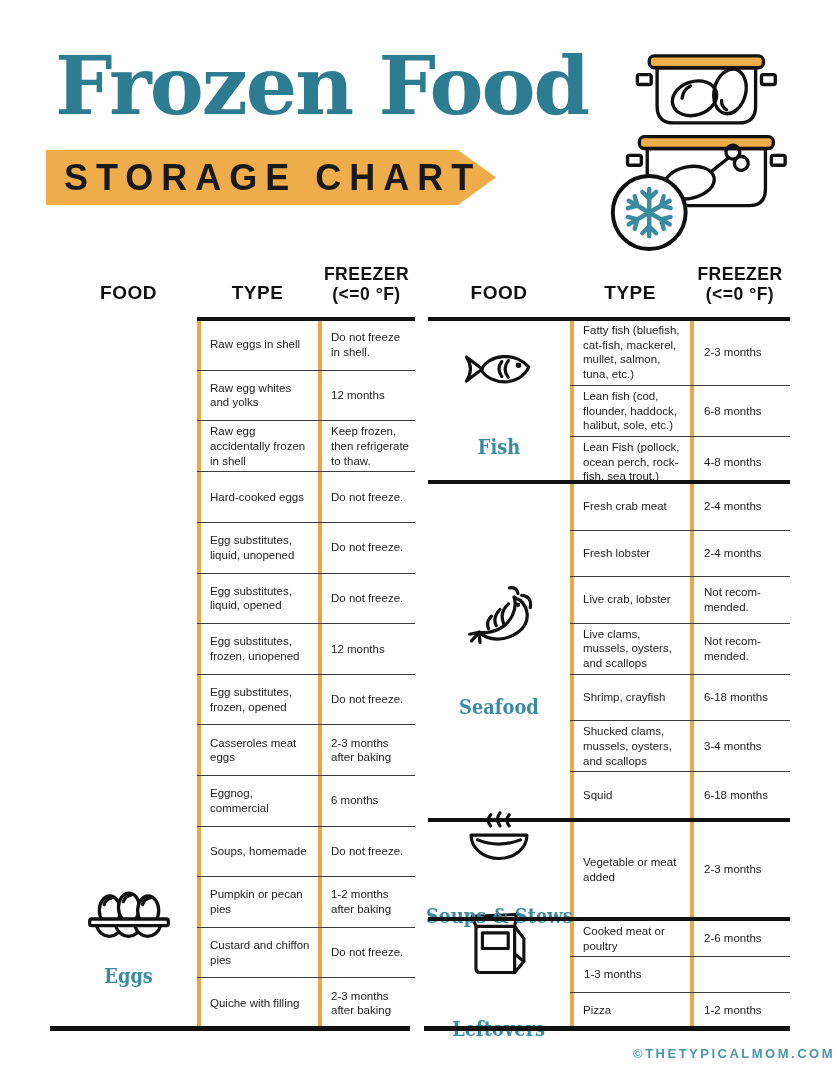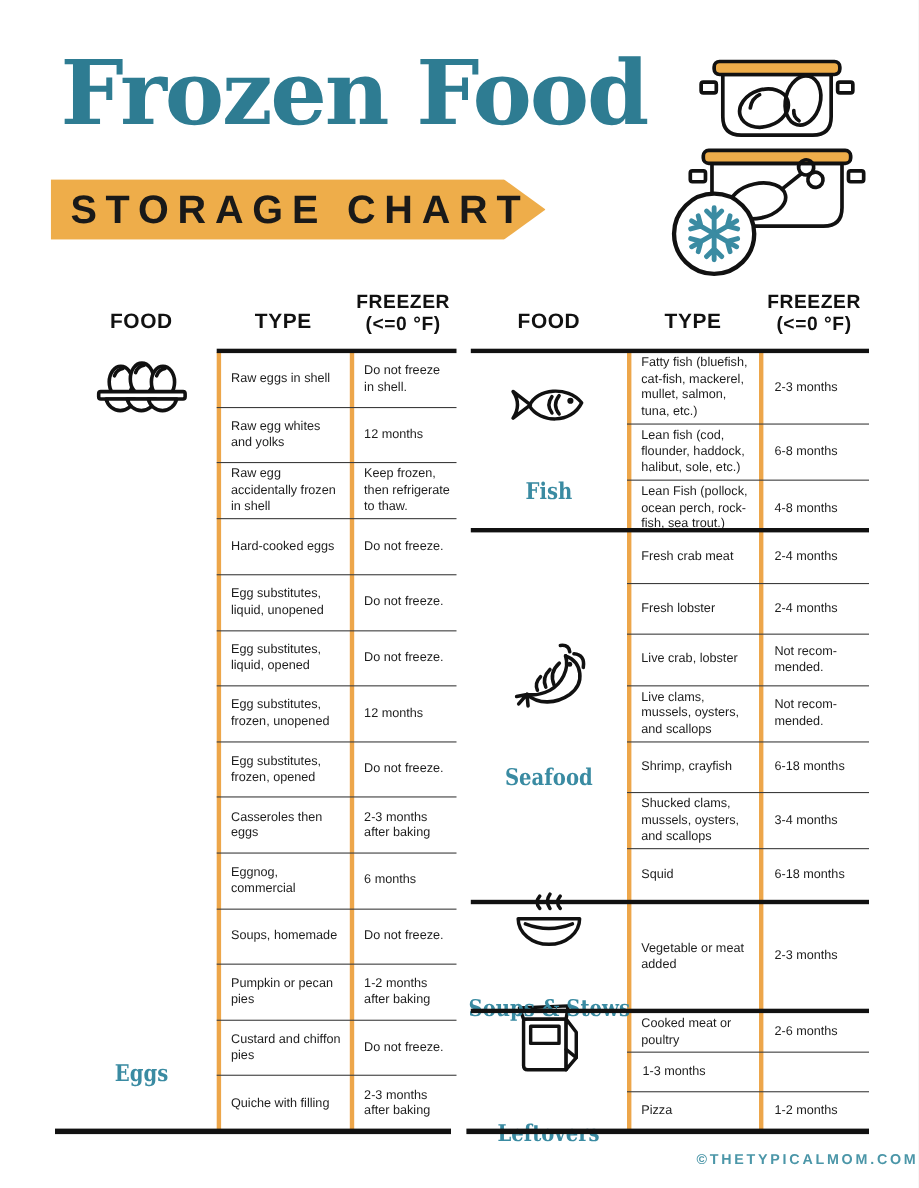--- a/index.html
+++ b/index.html
@@ -2,37 +2,37 @@
 <html><head>
 <meta charset="utf-8">
 <style>
   * { margin:0; padding:0; box-sizing:border-box; }
   body { background:#e9e9e9; font-family:"Liberation Sans", sans-serif; }
   .page { position:relative; width:835px; height:1080px; background:#ffffff; margin:0 auto; overflow:hidden; }
 
   
   .title { position:absolute; left:55px; top:38px; font-family:"DejaVu Serif", serif;
            font-weight:700; font-size:81px; letter-spacing:-2px; color:#2e7c92; white-space:nowrap; }
-  .banner { position:absolute; left:46px; top:163px; width:450px; height:55px; background:#eead4a;
+  .banner { position:absolute; left:46px; top:150px; width:450px; height:55px; background:#eead4a;
             clip-path:polygon(0 0, calc(100% - 38px) 0, 100% 50%, calc(100% - 38px) 100%, 0 100%);
             display:flex; align-items:center; padding-left:18px; }
   .banner-text { font-size:36px; font-weight:700; letter-spacing:8px; color:#191919; white-space:nowrap; }
   .hero-icon { position:absolute; left:598px; top:40px; }
 
   
   .tbl { position:absolute; top:262px; }
   .tbl-left  { left:60px;  width:355px; }
   .tbl-right { left:428px; width:362px; }
   .colhead { position:absolute; font-weight:700; color:#111; text-align:center; font-size:19px; letter-spacing:.5px; }
   .freezerhead { font-size:17.5px; line-height:1.15; }
   .body { position:absolute; top:58px; left:0; height:708px; width:100%; }
   .oline { position:absolute; top:0; width:4px; height:708px; background:#eda64a; z-index:1; }
   .thick { position:absolute; height:4px; background:#111; z-index:3; }
   .foodcol { position:absolute; left:0; top:0; height:708px; display:flex; flex-direction:column;
-             align-items:center; justify-content:space-between; z-index:2; }
+             align-items:center; justify-content:flex-end; z-index:2; }
   .rows { position:absolute; top:0; height:708px; display:flex; flex-direction:column; z-index:2; }
   .row { flex:1; display:flex; align-items:center; border-bottom:1.5px solid #3d3d3d; }
   .row:last-child { border-bottom:none; }
   .ct, .cf { font-size:11.5px; line-height:1.28; color:#1d1d1d; }
   .sections { position:absolute; top:0; left:0; width:100%; height:708px; display:flex; flex-direction:column; z-index:2; }
   .section { display:flex; }
   .sfood { width:142px; display:flex; flex-direction:column; align-items:center; justify-content:center;gap:30px; }
   .srows { flex:1; display:flex; flex-direction:column; }
   .sep { height:4px; background:#111; position:relative; z-index:3; }
   .cat-label { font-family:"DejaVu Serif", serif; font-weight:700; color:#3a8ba2; font-size:21px;
@@ -161,21 +161,21 @@
           </div>
         <div class="row">
             <div class="ct">Egg substitutes, frozen, unopened</div>
             <div class="cf">12 months</div>
           </div>
         <div class="row">
             <div class="ct">Egg substitutes, frozen, opened</div>
             <div class="cf">Do not freeze.</div>
           </div>
         <div class="row">
-            <div class="ct">Casseroles then eggs</div>
+            <div class="ct">Casseroles meat eggs</div>
             <div class="cf">2-3 months after baking</div>
           </div>
         <div class="row">
             <div class="ct">Eggnog, commercial</div>
             <div class="cf">6 months</div>
           </div>
         <div class="row">
             <div class="ct">Soups, homemade</div>
             <div class="cf">Do not freeze.</div>
           </div>

